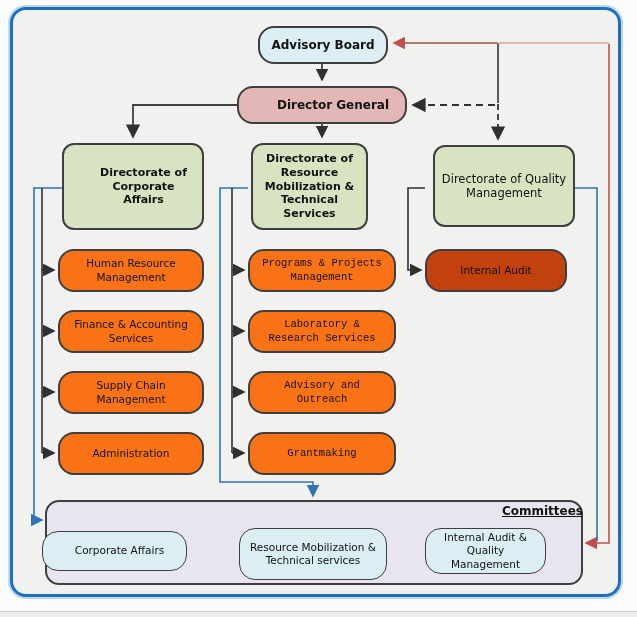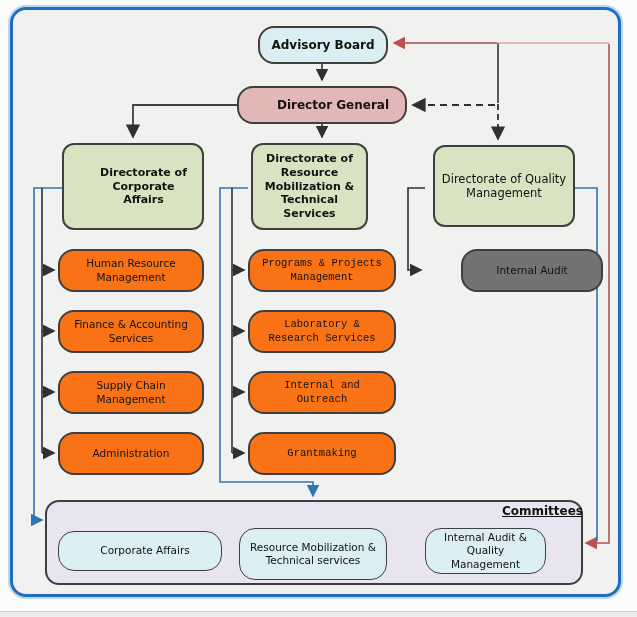--- a/index.html
+++ b/index.html
@@ -26,32 +26,32 @@
   .advisory{left:258px;top:26px;width:130px;height:38px;background:#daeef3;font-weight:bold;font-size:12px;}
   .dg{left:237px;top:86px;width:170px;height:38px;background:#e3b7b5;font-weight:bold;font-size:12px;padding-left:28px;}
   .dir{background:#d7e3c1;font-weight:bold;border-radius:12px;}
   .d1{left:62px;top:143px;width:142px;height:87px;padding-left:27px;}
   .d2{left:231px;top:143px;width:117px;height:87px;margin-left:20px;}
   .d3{left:425px;top:145px;width:142px;height:82px;font-weight:normal;font-size:11.5px;margin-left:8px;}
   .unit{background:#f97316;height:43px;font-size:10.5px;}
   .u-l{left:58px;width:146px;}
   .u-m{left:248px;width:148px;font-family:Liberation Mono, monospace;}
   .r1{top:249px}.r2{top:310px}.r3{top:371px}.r4{top:432px}
-  .audit{left:425px;top:249px;width:142px;height:43px;background:#737373;font-size:10.5px;margin-left:36px;}
+  .audit{left:425px;top:249px;width:142px;height:43px;background:#c2410c;font-size:10.5px;}
   .committees-box{
     position:absolute;left:45px;top:500px;width:538px;height:85px;
     background:#e9e5f0;border:2px solid #3f3f3f;border-radius:14px;
     box-sizing:border-box;z-index:2;
   }
   .committees-title{
     position:absolute;left:45px;top:504px;width:538px;text-align:right;
     font-weight:bold;text-decoration:underline;font-size:12px;z-index:3;
   }
   .com{background:#daeef3;border-width:1.5px;z-index:3;font-size:10.5px;}
-  .c1{left:58px;top:531px;width:164px;height:40px;padding-left:16px;}
+  .c1{left:42px;top:531px;width:145px;height:40px;padding-left:16px;}
   .c2{left:239px;top:528px;width:148px;height:52px;text-align:center;}
   .c3{left:425px;top:528px;width:121px;height:46px;}
   .bottom-strip{
     position:absolute;left:0;top:611px;width:637px;height:6px;
     background:#ededed;border-top:1px solid #cfcfcf;z-index:4;
   }
 </style>
 </head>
 <body>
 
@@ -114,21 +114,21 @@
   <div class="node dir d2">Directorate of Resource Mobilization &amp; Technical Services</div>
   <div class="node dir d3">Directorate of Quality Management</div>
 
   <div class="node unit u-l r1">Human Resource Management</div>
   <div class="node unit u-l r2">Finance &amp; Accounting Services</div>
   <div class="node unit u-l r3">Supply Chain Management</div>
   <div class="node unit u-l r4">Administration</div>
 
   <div class="node unit u-m r1">Programs &amp; Projects Management</div>
   <div class="node unit u-m r2">Laboratory &amp; Research Services</div>
-  <div class="node unit u-m r3">Internal and Outreach</div>
+  <div class="node unit u-m r3">Advisory and Outreach</div>
   <div class="node unit u-m r4">Grantmaking</div>
 
   <div class="node audit">Internal Audit</div>
 
   <div class="committees-box"></div>
   <div class="committees-title">Committees</div>
   <div class="node com c1">Corporate Affairs</div>
   <div class="node com c2">Resource Mobilization &amp; Technical services</div>
   <div class="node com c3">Internal Audit &amp; Quality Management</div>
 

